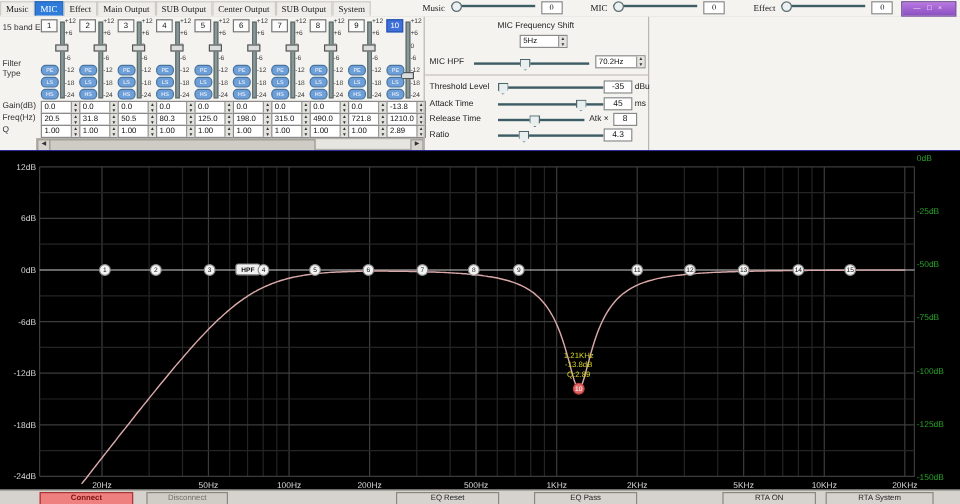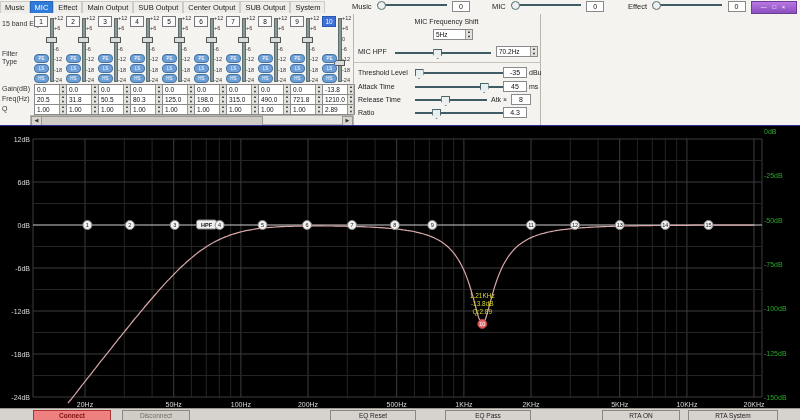--- a/index.html
+++ b/index.html
@@ -1,20 +1,20 @@
 <!DOCTYPE html>
 <html><head>
 <meta charset="utf-8">
 <style>
   html,body{margin:0;padding:0}
   body{width:800px;height:420px;position:relative;overflow:hidden;
        font-family:"Liberation Sans",sans-serif;font-size:8px;background:#f4f3f0;color:#111;}
   .abs{position:absolute}
   
-  #menubar{left:0;top:0;width:800px;height:14px;background:#f4f3f0;border-bottom:1px solid #b9b6b0;}
+  #menubar{left:0;top:0;width:800px;height:14px;background:#f4f3f0;border-bottom:1px solid #b9b6b0;font-family:Liberation Serif, serif;}
   .tab{display:inline-block;padding:1px 4px;margin-top:1px;border:1px solid #cfccc6;border-bottom:none;
        font-size:7.5px;color:#222;cursor:default;background:#efede9;}
   .tab.active{background:#2f7bd9;color:#fff;border-color:#2a66b8;}
   .tsgroup{top:1px;height:12px;}
   .tslabel{font-size:7.5px;color:#222;vertical-align:top;line-height:12px;}
   .groove{display:inline-block;position:relative;width:70px;height:2px;background:#3d5c63;margin:0 3px 3px 3px;vertical-align:middle;}
   .knob{position:absolute;top:-3px;width:7px;height:7px;border-radius:50%;background:#ecf0f0;border:1px solid #5a6e72;margin-left:-4px;}
   .valbox{display:inline-block;min-width:14px;height:9px;border:1px solid #8a8a8a;background:#fff;
           text-align:center;font-size:7px;line-height:9px;vertical-align:middle;padding:0 1px;}
   #winctl{right:3px;top:1px;width:44px;height:11px;background:linear-gradient(#b977e2,#8a4fc0);

